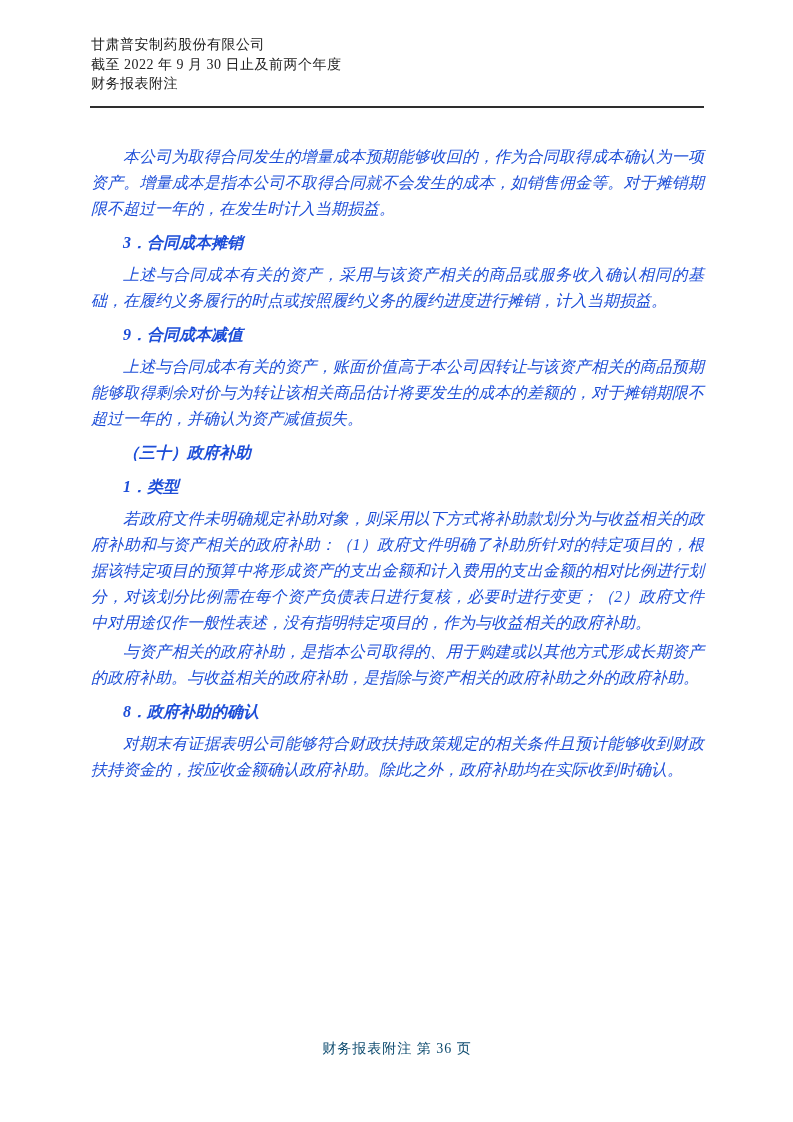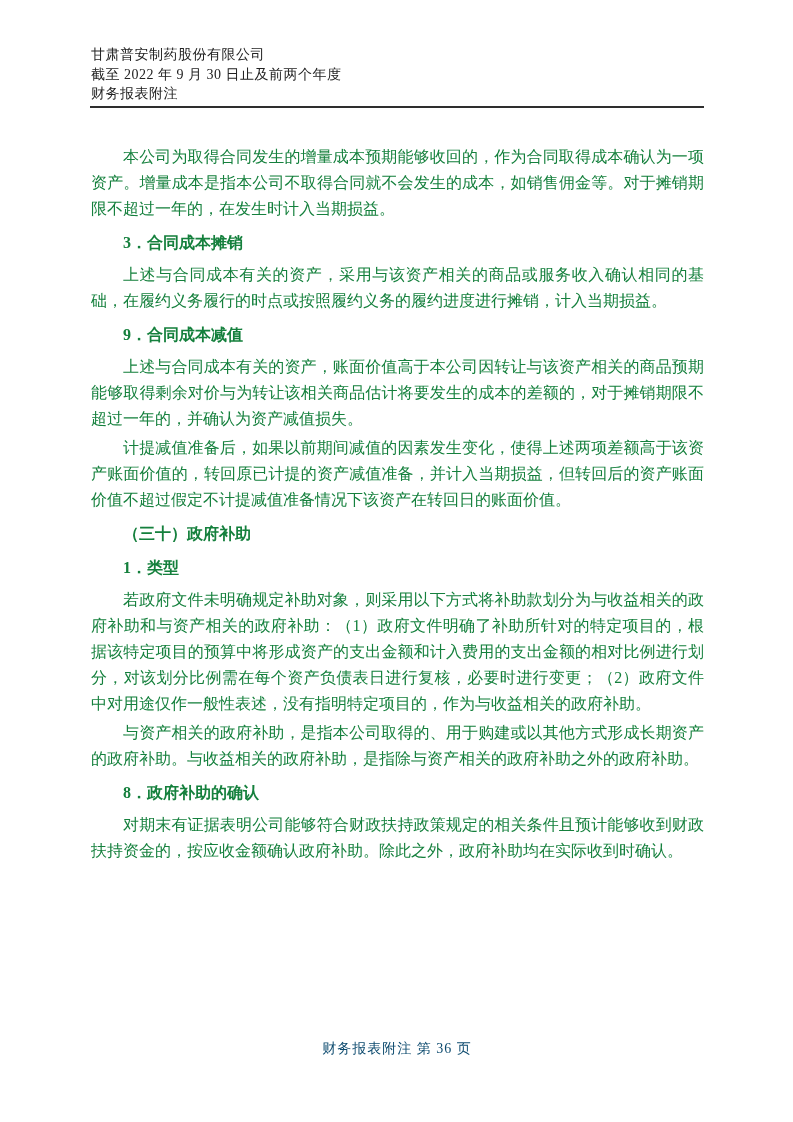--- a/index.html
+++ b/index.html
@@ -8,21 +8,21 @@
     width: 793px;
     height: 1122px;
     background: #ffffff;
     font-family: "Liberation Serif", "DejaVu Serif", serif;
     color: #1e1e1e;
     overflow: hidden;
   }
   .header {
     position: absolute;
     left: 91px;
-    top: 45px;
+    top: 35px;
     width: 614px;
     font-size: 14px;
     line-height: 19.5px;
     letter-spacing: 0.5px;
     color: #222;
   }
   .header div { white-space: nowrap; }
   .header-rule {
     position: absolute;
     left: 90px;
@@ -32,21 +32,22 @@
     border-top: 2px solid #2e2e2e;
   }
   .content {
     position: absolute;
     left: 91px;
     top: 141px;
     width: 613px;
     font-size: 16px;
     line-height: 26px;
     text-align: justify;
-    color: #15803d;
+    color: #1d4ed8;
+    font-style: italic;
   }
   .content .para {
     margin: 3px 0;
     text-indent: 2em;
   }
   .content .h2,
   .content .h3 {
     font-weight: bold;
     font-size: 16px;
     margin: 8px 0 6px 0;
@@ -76,21 +77,20 @@
   </div>
 
   <div class="header-rule"></div>
 
   <div class="content">
     <p class="para">本公司为取得合同发生的增量成本预期能够收回的，作为合同取得成本确认为一项资产。增量成本是指本公司不取得合同就不会发生的成本，如销售佣金等。对于摊销期限不超过一年的，在发生时计入当期损益。</p>
     <p class="h3">3．合同成本摊销</p>
     <p class="para">上述与合同成本有关的资产，采用与该资产相关的商品或服务收入确认相同的基础，在履约义务履行的时点或按照履约义务的履约进度进行摊销，计入当期损益。</p>
     <p class="h3">9．合同成本减值</p>
     <p class="para">上述与合同成本有关的资产，账面价值高于本公司因转让与该资产相关的商品预期能够取得剩余对价与为转让该相关商品估计将要发生的成本的差额的，对于摊销期限不超过一年的，并确认为资产减值损失。</p>
-    <p class="para">计提减值准备后，如果以前期间减值的因素发生变化，使得上述两项差额高于该资产账面价值的，转回原已计提的资产减值准备，并计入当期损益，但转回后的资产账面价值不超过假定不计提减值准备情况下该资产在转回日的账面价值。</p>
     <p class="h2">（三十）政府补助</p>
     <p class="h3">1．类型</p>
     <p class="para">若政府文件未明确规定补助对象，则采用以下方式将补助款划分为与收益相关的政府补助和与资产相关的政府补助：（1）政府文件明确了补助所针对的特定项目的，根据该特定项目的预算中将形成资产的支出金额和计入费用的支出金额的相对比例进行划分，对该划分比例需在每个资产负债表日进行复核，必要时进行变更；（2）政府文件中对用途仅作一般性表述，没有指明特定项目的，作为与收益相关的政府补助。</p>
     <p class="para">与资产相关的政府补助，是指本公司取得的、用于购建或以其他方式形成长期资产的政府补助。与收益相关的政府补助，是指除与资产相关的政府补助之外的政府补助。</p>
     <p class="h3">8．政府补助的确认</p>
     <p class="para">对期末有证据表明公司能够符合财政扶持政策规定的相关条件且预计能够收到财政扶持资金的，按应收金额确认政府补助。除此之外，政府补助均在实际收到时确认。</p>
   </div>
 
   <div class="footer">
     <span>财务报表附注 第 36 页</span>

